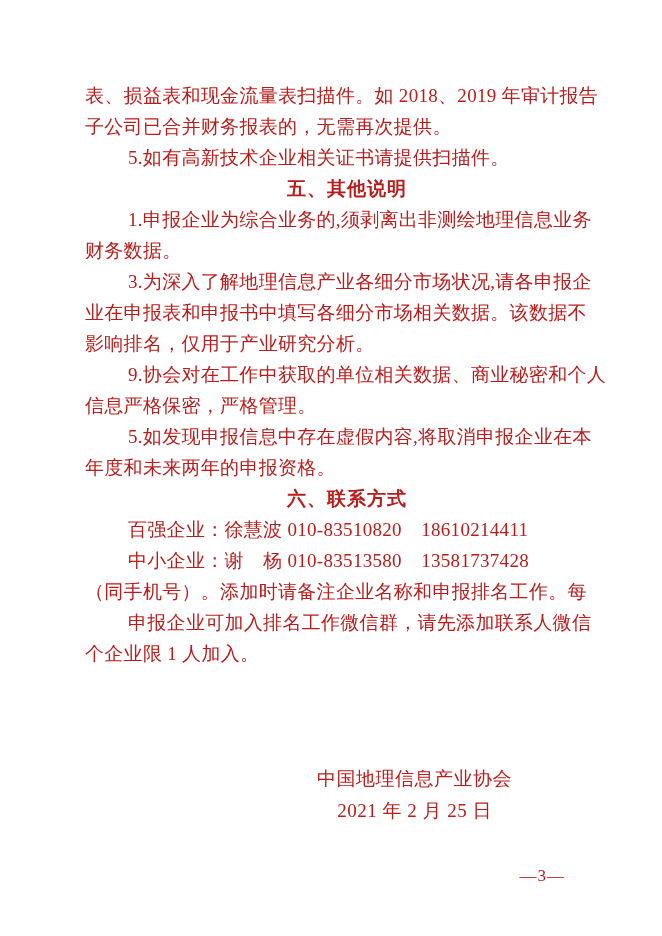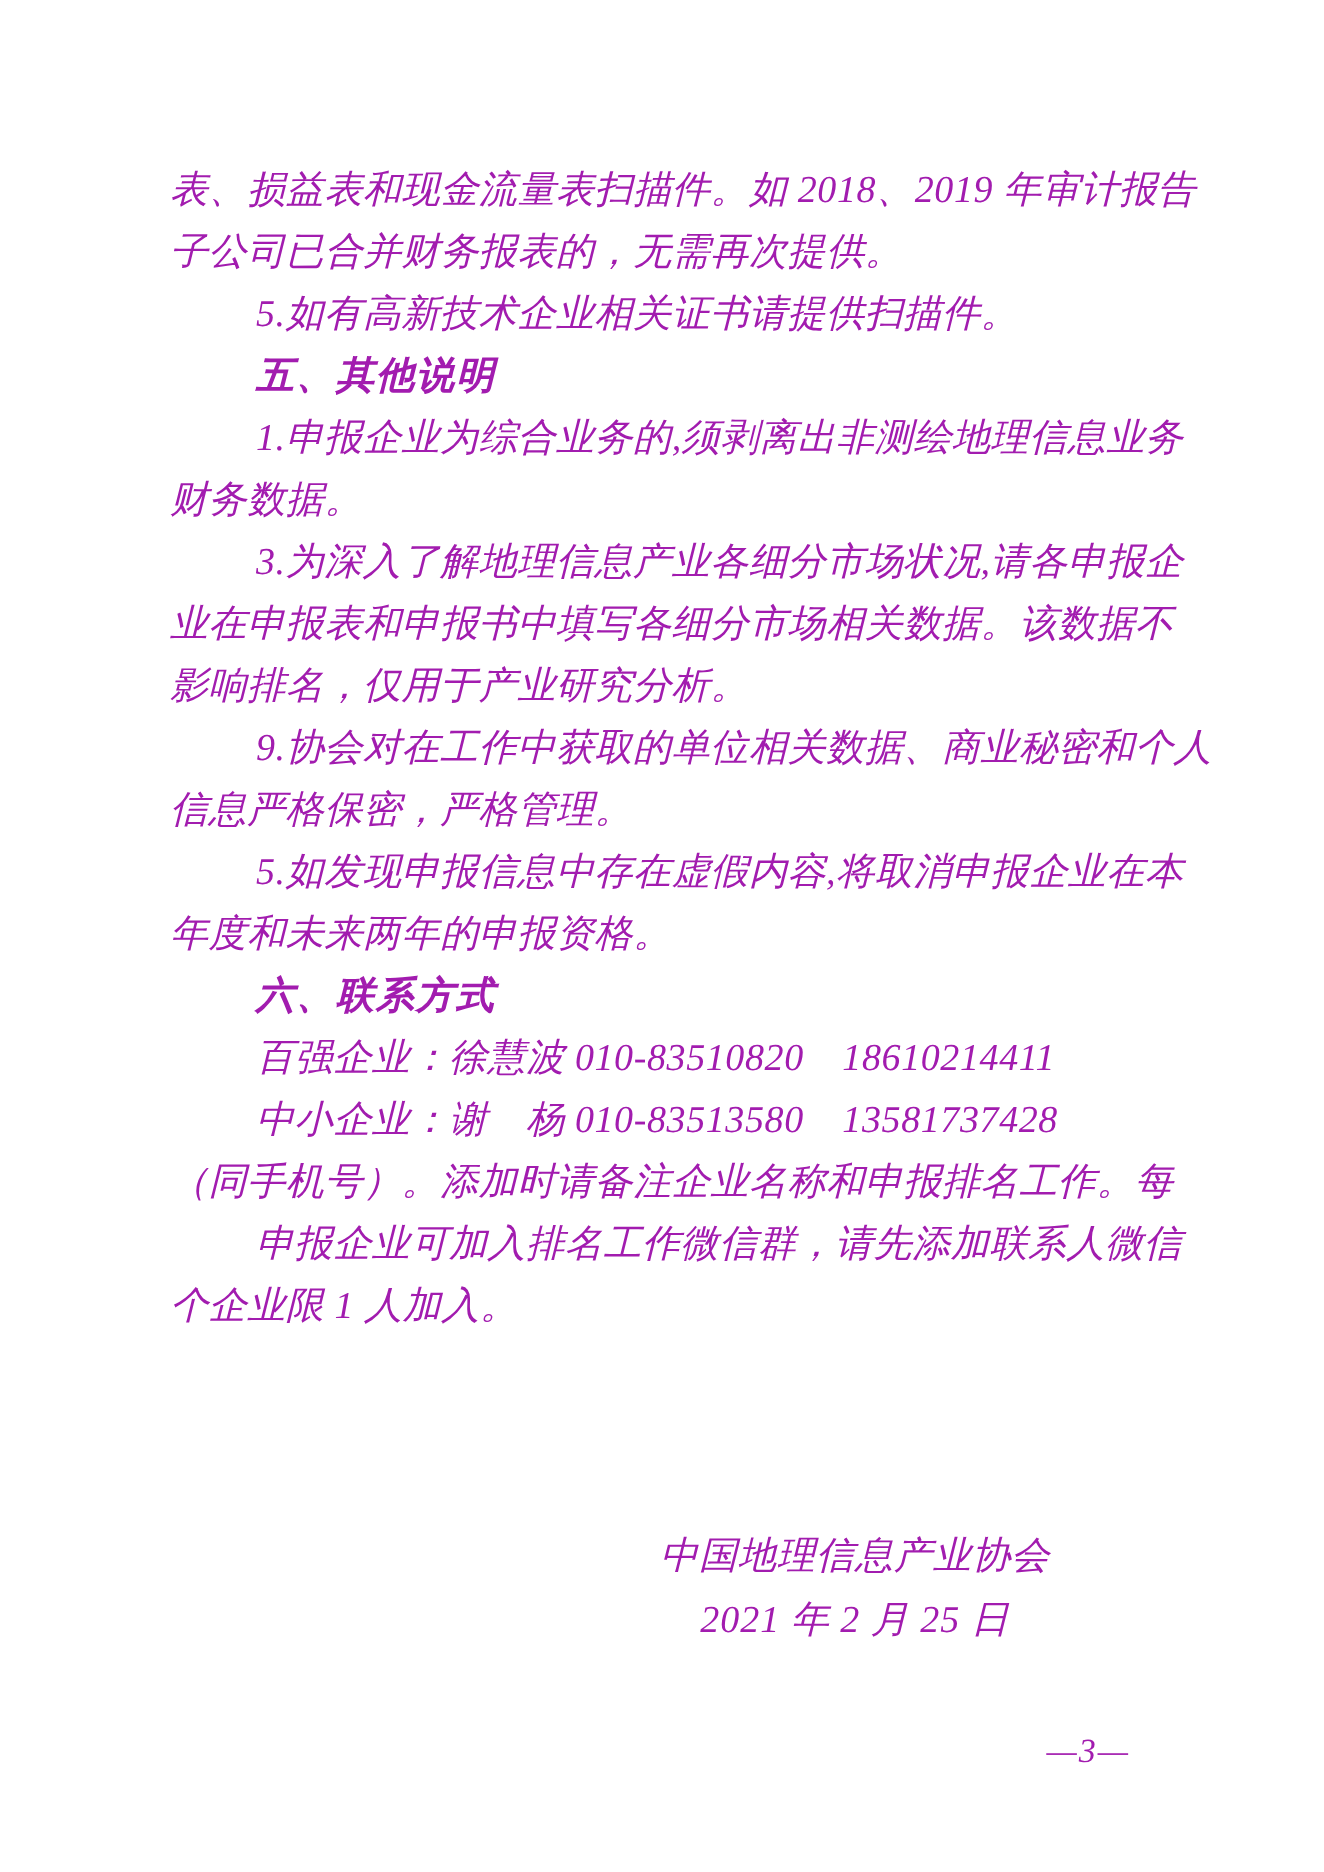--- a/index.html
+++ b/index.html
@@ -7,22 +7,21 @@
     padding: 0;
     background: #ffffff;
   }
   .page {
     position: relative;
     width: 662px;
     height: 936px;
     background: #ffffff;
     overflow: hidden;
     font-family: "Liberation Serif", "DejaVu Serif", serif;
-    color: #a21caf;
-    font-style: italic;
+    color: #b91c1c;
   }
   .page-body {
     position: absolute;
     top: 80px;
     left: 85px;
     width: 481px;
   }
   .text-line {
     font-size: 19px;
     line-height: 31px;
@@ -31,25 +30,26 @@
     letter-spacing: 0.3px;
   }
   .text-line.indent {
     padding-left: 43px;
   }
   .text-line.heading {
     padding-left: 43px;
     font-family: "Liberation Sans", "DejaVu Sans", sans-serif;
     font-weight: bold;
     letter-spacing: 1px;
+    text-align: center;
   }
   .signature-block {
     position: absolute;
     top: 763px;
-    left: 285px;
+    left: 272px;
     width: 285px;
     text-align: center;
     font-size: 19px;
     line-height: 32px;
     letter-spacing: 0.5px;
   }
   .page-number {
     position: absolute;
     top: 863px;
     right: 97px;

